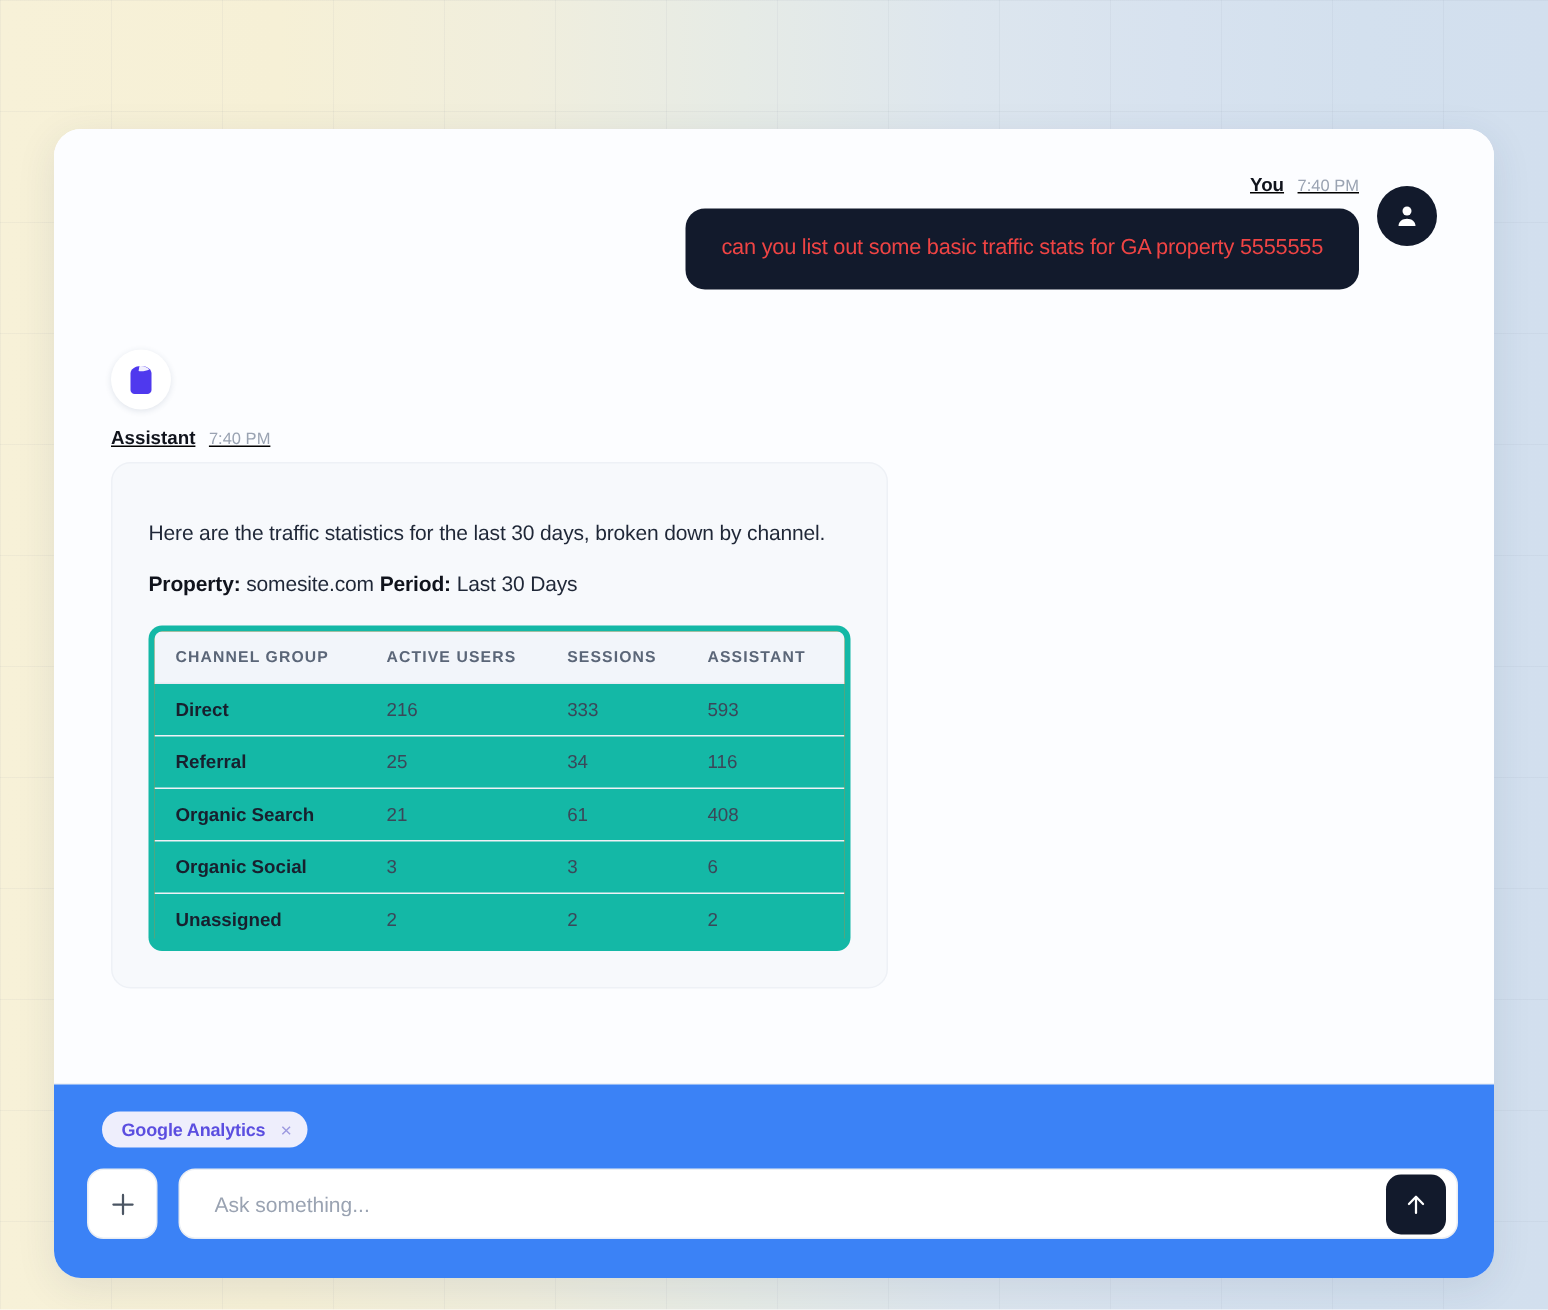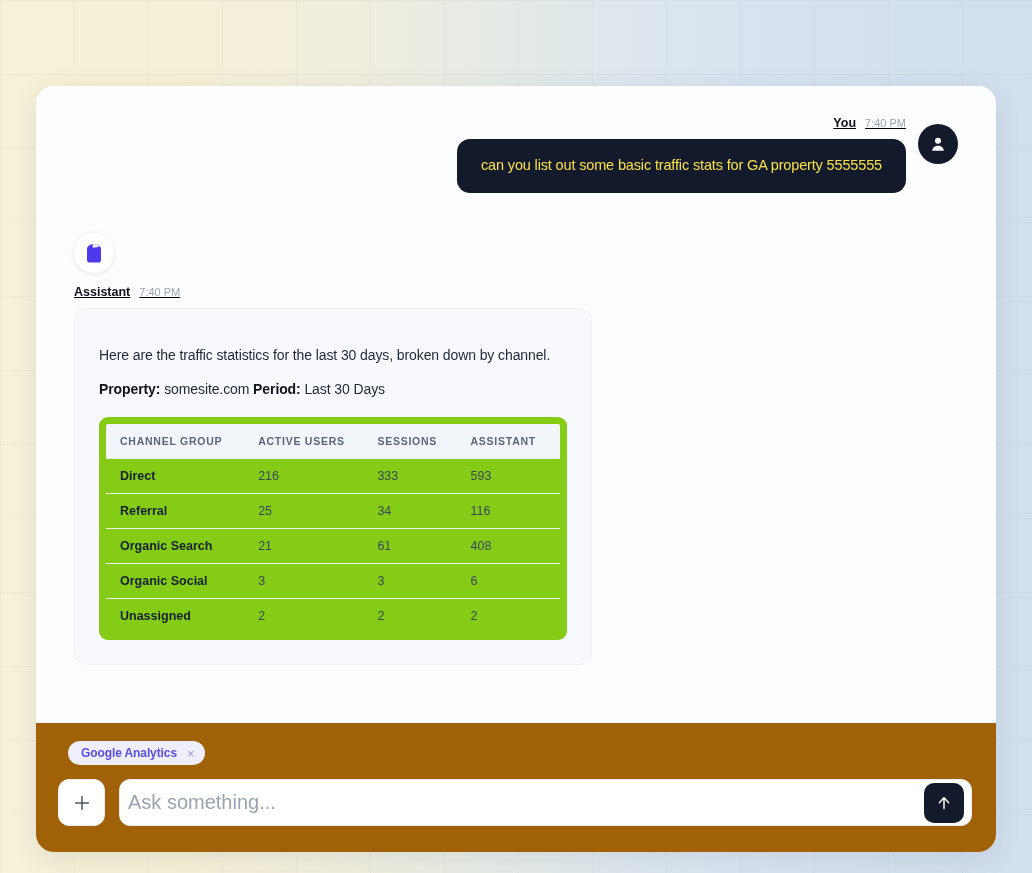--- a/index.html
+++ b/index.html
@@ -150,21 +150,21 @@
     font-size: 12.5px;
     font-weight: bold;
     color: #10131c;
   }
   .meta-time {
     font-size: 11px;
     color: #9aa3b2;
   }
   .bubble-user {
     background: #121a2c;
-    color: #fde047;
+    color: #ef4444;
     border-radius: 13px;
     padding: 17px 24px;
     font-size: 14.5px;
     line-height: 1.35;
     letter-spacing: -0.15px;
     white-space: nowrap;
   }
   .avatar {
     width: 40px; height: 40px;
     border-radius: 50%;
@@ -207,24 +207,24 @@
     color: #1f2737;
     letter-spacing: -0.1px;
   }
   .a-para + .a-para { margin-top: 14px; }
   .a-para b { font-weight: bold; color: #10131c; }
 
   
   .stats-table {
     margin-top: 18px;
     width: 468px;
-    border: 7px solid #f97316;
+    border: 4px solid #f97316;
     border-radius: 9px;
     overflow: hidden;
-    background: #84cc16;
+    background: #14b8a6;
     border-collapse: collapse;
   }
   .stats-table th {
     background: #f2f5fa;
     text-align: left;
     font-size: 10.5px;
     font-weight: bold;
     letter-spacing: 0.75px;
     color: #5b6678;
     padding: 11px 0 11px 14px;
@@ -243,21 +243,21 @@
   }
   .col-ch  { width: 144px; }
   .col-au  { width: 122px; }
   .col-se  { width: 94px; }
   .col-pv  { width: 108px; }
 
   
   .composer {
     flex: none;
     border-top: 1px solid #eef1f6;
-    background: #a16207;
+    background: #3b82f6;
     padding: 18px 24px 26px 22px;
   }
   .chips { display: flex; gap: 8px; margin-bottom: 14px; padding-left: 10px; }
   .chip {
     display: inline-flex;
     align-items: center;
     gap: 10px;
     background: #eeeefc;
     color: #5b4ee0;
     border-radius: 999px;
@@ -297,23 +297,23 @@
     height: 47px;
   }
   .ask-input {
     width: 100%;
     height: 47px;
     border: 1px solid #e9edf3;
     border-radius: 11px;
     background: #ffffff;
     outline: none;
     font-family: "Liberation Sans", sans-serif;
-    font-size: 20px;
+    font-size: 14px;
     color: #1f2737;
-    padding: 0 70px 0 8px;
+    padding: 0 70px 0 23px;
   }
   .ask-input::placeholder { color: #9aa3b2; }
   .send-btn {
     position: absolute;
     right: 8px;
     top: 50%;
     transform: translateY(-50%);
     width: 40px; height: 40px;
     border: none;
     border-radius: 10px;

